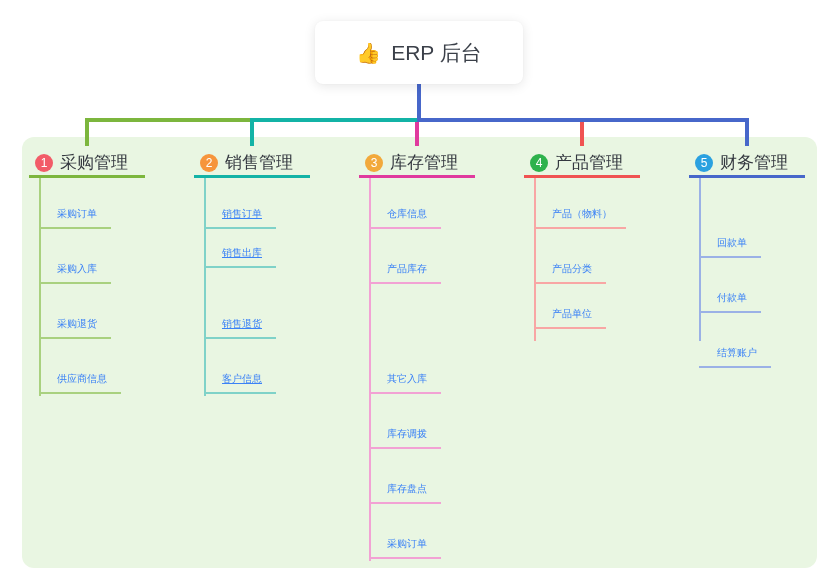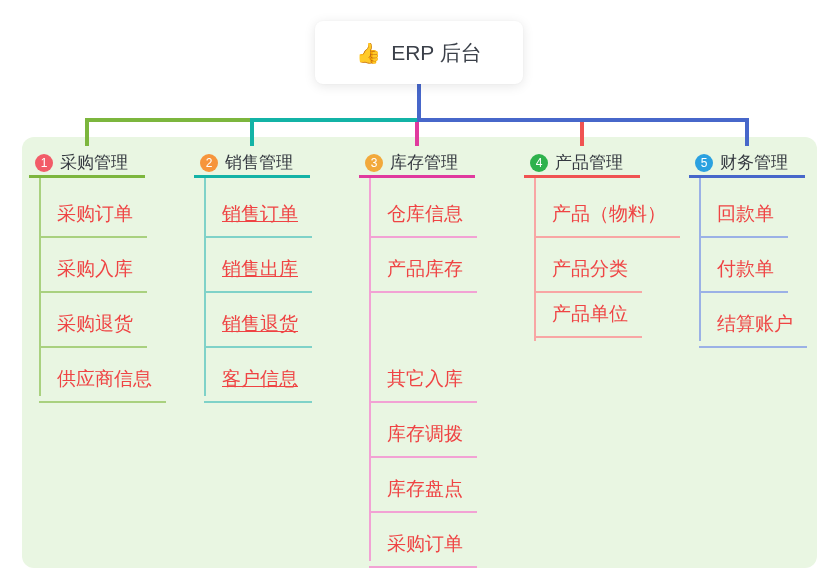--- a/index.html
+++ b/index.html
@@ -18,22 +18,22 @@
 
   .line { position:absolute; }
 
   .column { position:absolute; top:145px; width:160px; }
   .heading { position:relative; width:116px; height:33px; padding:5px 0 0 6px;
              display:flex; align-items:center; gap:7px;
              border-bottom:3px solid; font-size:17px; color:#33373f; white-space:nowrap; }
   .badge { width:18px; height:18px; border-radius:50%; flex:0 0 18px;
            color:#ffffff; font-size:12px; line-height:18px; text-align:center; }
   .vline { position:absolute; left:10px; top:33px; width:2px; }
-  .child { position:absolute; left:10px; line-height:15px; font-size:19px; color:#ef4444;
-           padding:0 14px 15px 18px; border-bottom:2px solid; white-space:nowrap; }
+  .child { position:absolute; left:10px; line-height:15px; font-size:10px; color:#3b82f6;
+           padding:0 14px 6px 18px; border-bottom:2px solid; white-space:nowrap; }
 
   
   .b1 .heading { border-color:#7cb63d; }
   .b1 .badge   { background:#f25c68; }
   .b1 .vline   { background:#a9d17f; }
   .b1 .child   { border-color:#a9d17f; }
 
   .b2 .heading { border-color:#13b3a6; }
   .b2 .badge   { background:#f6953c; }
   .b2 .vline   { background:#7fd2c8; }
@@ -45,21 +45,21 @@
   .b3 .child   { border-color:#f2a2d4; }
 
   .b4 .heading { border-color:#f05352; }
   .b4 .badge   { background:#2eb24c; }
   .b4 .vline   { background:#f8a6a4; }
   .b4 .child   { border-color:#f8a6a4; }
 
   .b5 .heading { border-color:#4767ca; }
   .b5 .badge   { background:#2ba1e0; }
   .b5 .vline   { background:#9bb1e6; }
-  .b5 .child   { border-color:#9bb1e6; }
+  .b5 .child   { border-color:#9bb1e6;margin-top:29px; }
 </style>
 </head>
 <body>
 
 <div class="canvas">
 
   <div class="panel"></div>
 
   <div class="line" style="left:417px;top:84px;width:4px;height:38px;background:#4767ca"></div>
   <div class="line" style="left:85px;top:118px;width:170px;height:4px;background:#7cb63d"></div>
@@ -88,21 +88,21 @@
     <div class="child" style="top:226px">供应商信息</div>
   </div>
 
   <div class="column b2" style="left:194px">
     <div class="heading">
       <span class="badge">2</span>
       <span>销售管理</span>
     </div>
     <div class="vline" style="height:218px"></div>
     <div class="child" style="top:61px">销售订单</div>
-    <div class="child" style="top:116px">销售出库</div>
+    <div class="child" style="top:100px">销售出库</div>
     <div class="child" style="top:171px">销售退货</div>
     <div class="child" style="top:226px">客户信息</div>
   </div>
 
   <div class="column b3" style="left:359px">
     <div class="heading">
       <span class="badge">3</span>
       <span>库存管理</span>
     </div>
     <div class="vline" style="height:383px"></div>

